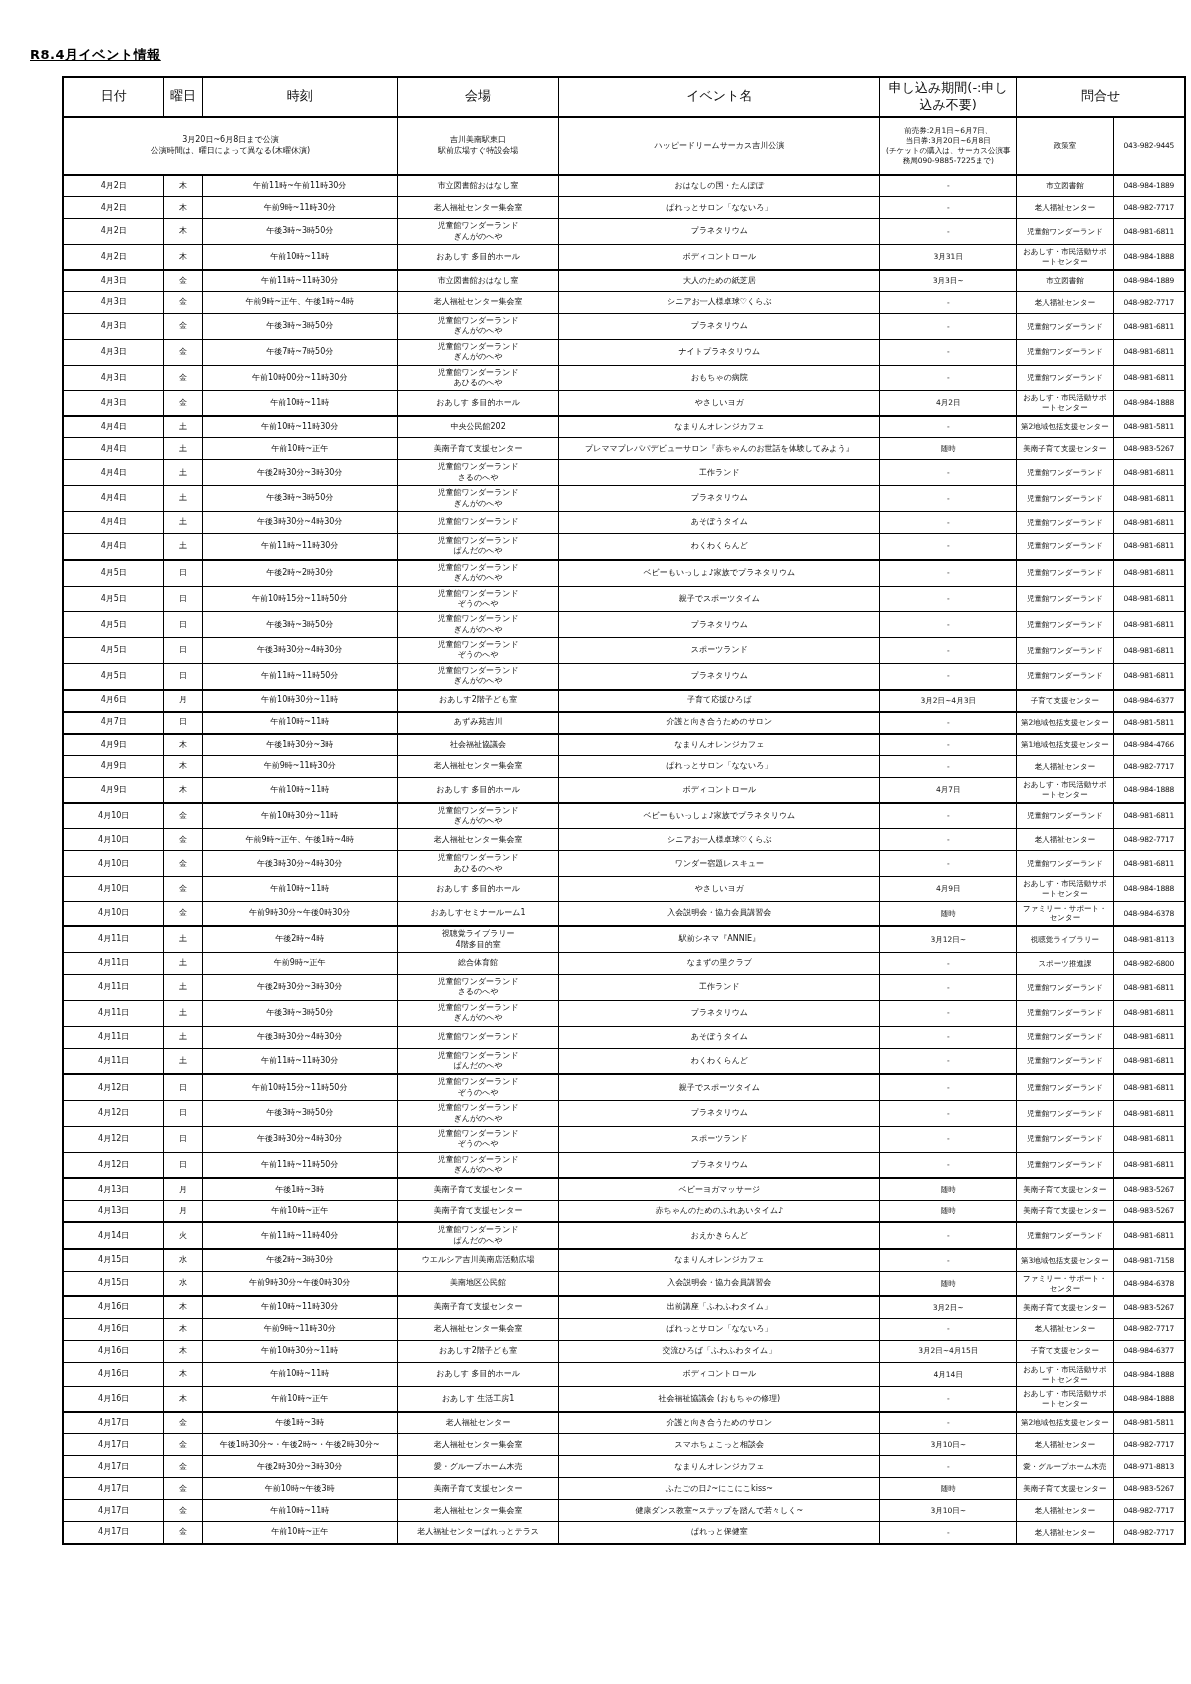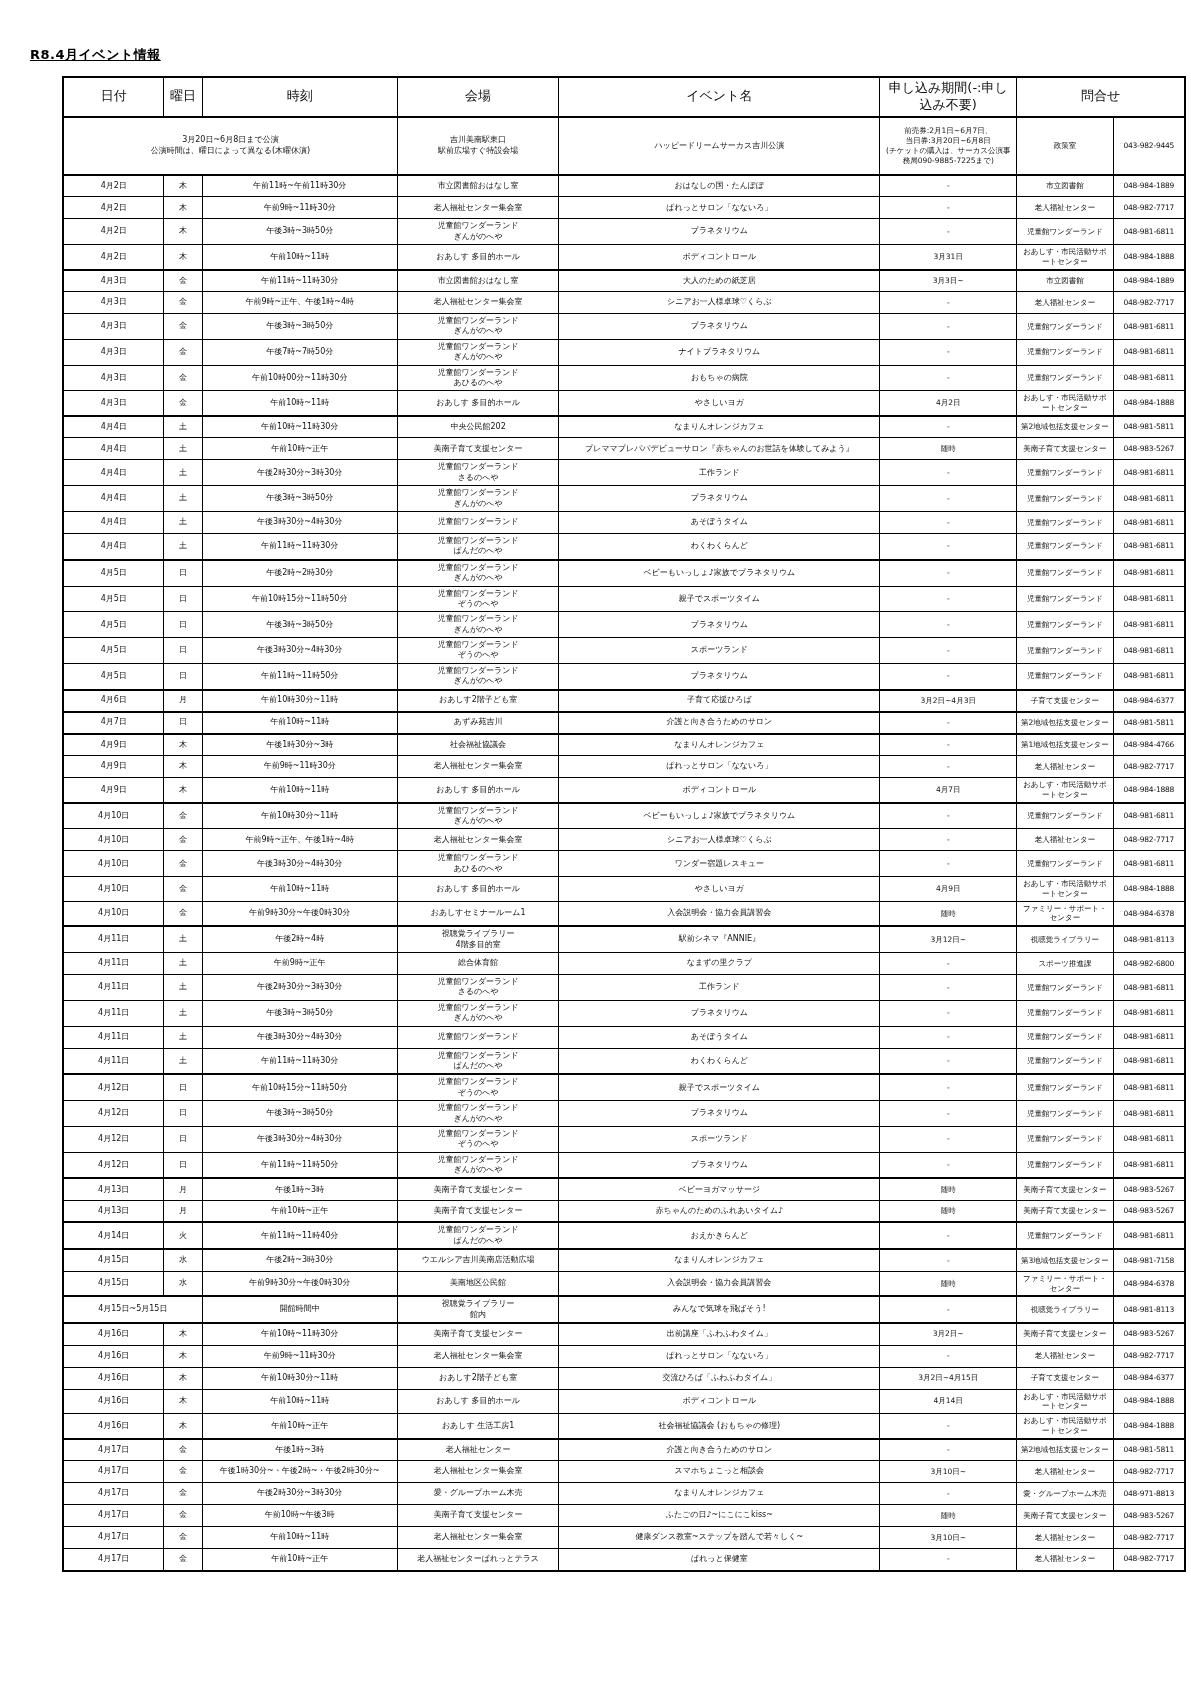--- a/index.html
+++ b/index.html
@@ -571,30 +571,20 @@
           <td class="cell-date" colspan="1">4月15日</td>
           <td class="cell-day">水</td>
           <td class="cell-time">午前9時30分~午後0時30分</td>
           <td class="cell-venue">美南地区公民館</td>
           <td class="cell-event">入会説明会・協力会員講習会</td>
           <td class="cell-apply">随時</td>
           <td class="cell-contact">ファミリー・サポート・センター</td>
           <td class="cell-phone">048-984-6378</td>
         </tr>
         <tr class="group-start">
-          <td class="cell-date" colspan="2">4月15日~5月15日</td>
-          <td class="cell-time">開館時間中</td>
-          <td class="cell-venue">視聴覚ライブラリー
-館内</td>
-          <td class="cell-event">みんなで気球を飛ばそう!</td>
-          <td class="cell-apply">-</td>
-          <td class="cell-contact">視聴覚ライブラリー</td>
-          <td class="cell-phone">048-981-8113</td>
-        </tr>
-        <tr class="group-start">
           <td class="cell-date" colspan="1">4月16日</td>
           <td class="cell-day">木</td>
           <td class="cell-time">午前10時~11時30分</td>
           <td class="cell-venue">美南子育て支援センター</td>
           <td class="cell-event">出前講座「ふわふわタイム」</td>
           <td class="cell-apply">3月2日~</td>
           <td class="cell-contact">美南子育て支援センター</td>
           <td class="cell-phone">048-983-5267</td>
         </tr>
         <tr>

